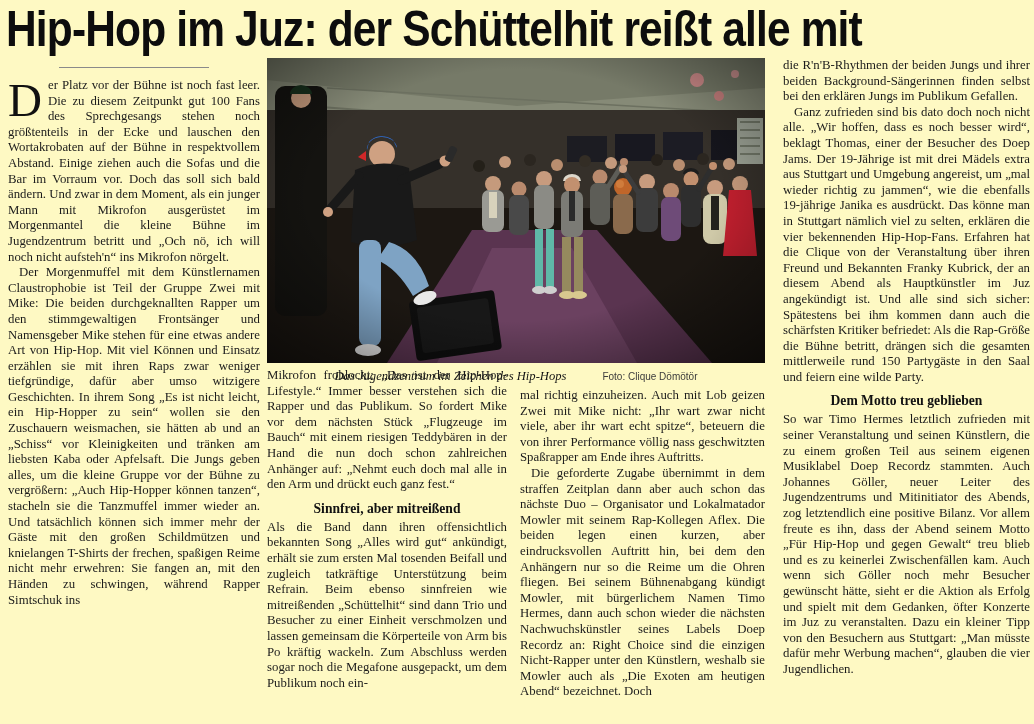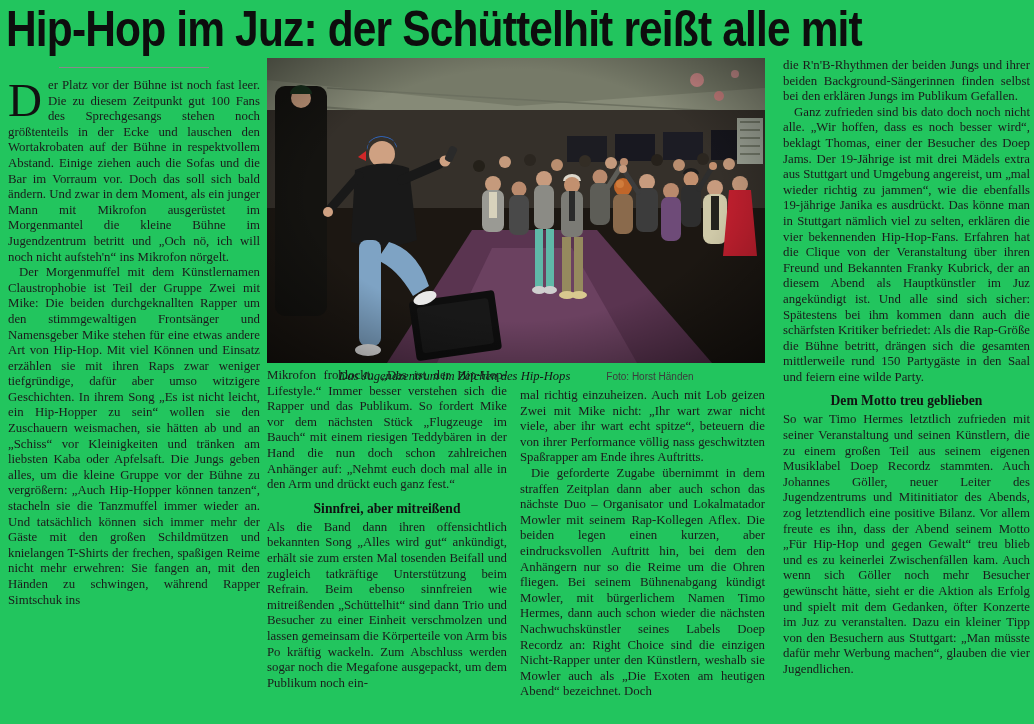--- a/index.html
+++ b/index.html
@@ -1,16 +1,16 @@
 <!DOCTYPE html>
 <html lang="de"><head>
 <meta charset="utf-8">
 <style>
   html,body{margin:0;padding:0;background:#fff;}
-  .page{position:relative;width:1034px;height:724px;background:#22c55e;overflow:hidden;
+  .page{position:relative;width:1034px;height:724px;background:#fef9c3;overflow:hidden;
         font-family:"Liberation Serif",serif;color:#1b1b1b;}
   .headline{position:absolute;top:0px;left:6px;margin:0;white-space:nowrap;
         font-family:"Liberation Sans",sans-serif;font-weight:bold;font-size:50px;
         letter-spacing:-1px;color:#0d0d0d;transform:scaleX(0.85);transform-origin:left top;}
   .col{position:absolute;text-align:justify;font-size:12.8px;line-height:15.6px;}
   .col p{margin:0 0 0 0;}
   .col p.indent{text-indent:11px;font-family:Liberation Serif, serif;}
   .col1{top:58px;left:8px;width:252px;}
   .lead{font-family:"Liberation Sans",sans-serif;font-size:17.6px;line-height:21.5px;
         color:#262626;text-align:left;}
@@ -173,21 +173,21 @@
         <circle cx="61" cy="154" r="5" fill="#cfa182"></circle>
         <rect x="92" y="182" width="22" height="106" rx="8" fill="#7ea3c4"></rect>
         <path d="M122,184 q28,8 40,44 l-16,10 q-16,-28 -36,-36 z" fill="#7ea3c4"></path>
         <ellipse cx="101" cy="292" rx="13" ry="6" fill="#e8e8e8"></ellipse>
         <ellipse cx="158" cy="240" rx="12" ry="6" transform="rotate(-20 158 240)" fill="#e8e8e8"></ellipse>
       </g>
       <rect x="0" y="0" width="498" height="305" fill="url(#vg)"></rect>
     </svg>
     <figcaption class="caption-row">
       <span class="cap">Das Jugendzentrum im Zeichen des Hip-Hops</span>
-      <span class="credit">Foto: Horst Händen</span>
+      <span class="credit">Foto: Clique Dömötör</span>
     </figcaption>
   </figure>
 
   <div class="col colA">
     <p>Mikrofon frohlockt: „Das ist der Hip-Hop-Lifestyle.“ Immer besser verstehen sich die Rapper und das Publikum. So fordert Mike vor dem nächsten Stück „Flugzeuge im Bauch“ mit einem riesigen Teddybären in der Hand die nun doch schon zahlreichen Anhänger auf: „Nehmt euch doch mal alle in den Arm und drückt euch ganz fest.“</p>
     <h3 class="subhead">Sinnfrei, aber mitreißend</h3>
     <p>Als die Band dann ihren offensichtlich bekannten Song „Alles wird gut“ ankündigt, erhält sie zum ersten Mal tosenden Beifall und zugleich tatkräftige Unterstützung beim Refrain. Beim ebenso sinnfreien wie mitreißenden „Schüttelhit“ sind dann Trio und Besucher zu einer Einheit verschmolzen und lassen gemeinsam die Körperteile von Arm bis Po kräftig wackeln. Zum Abschluss werden sogar noch die Megafone ausgepackt, um dem Publikum noch ein-</p>
   </div>
 
   <div class="col colB">

